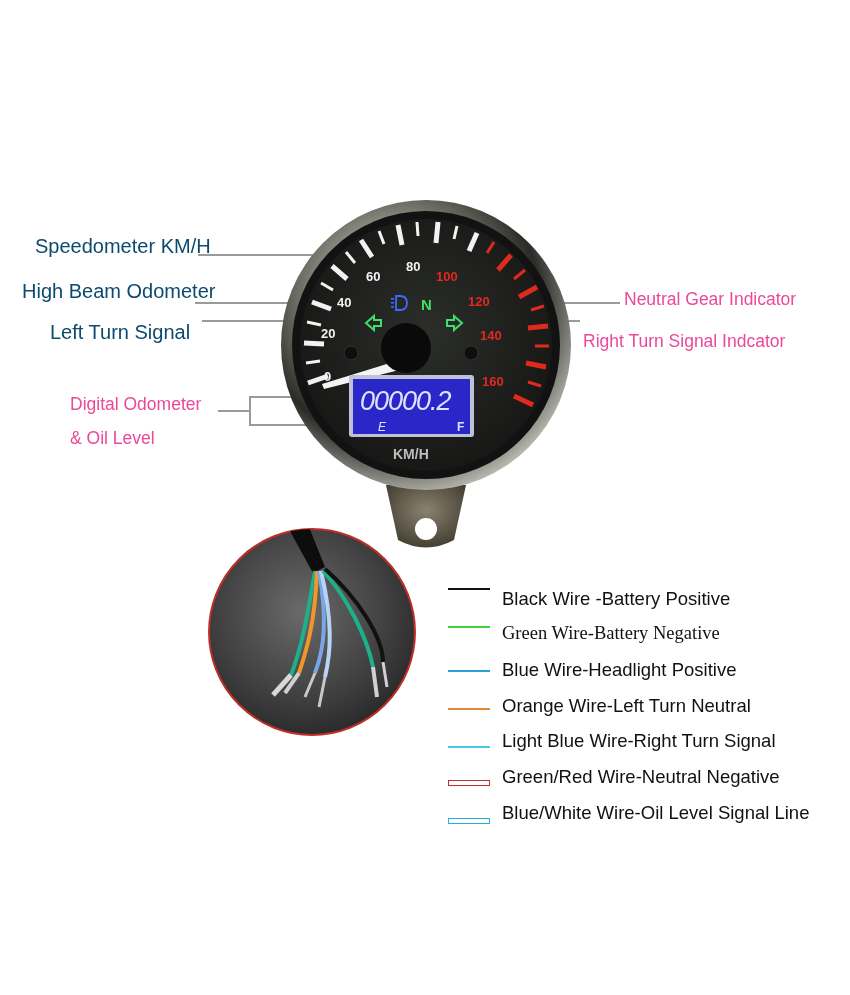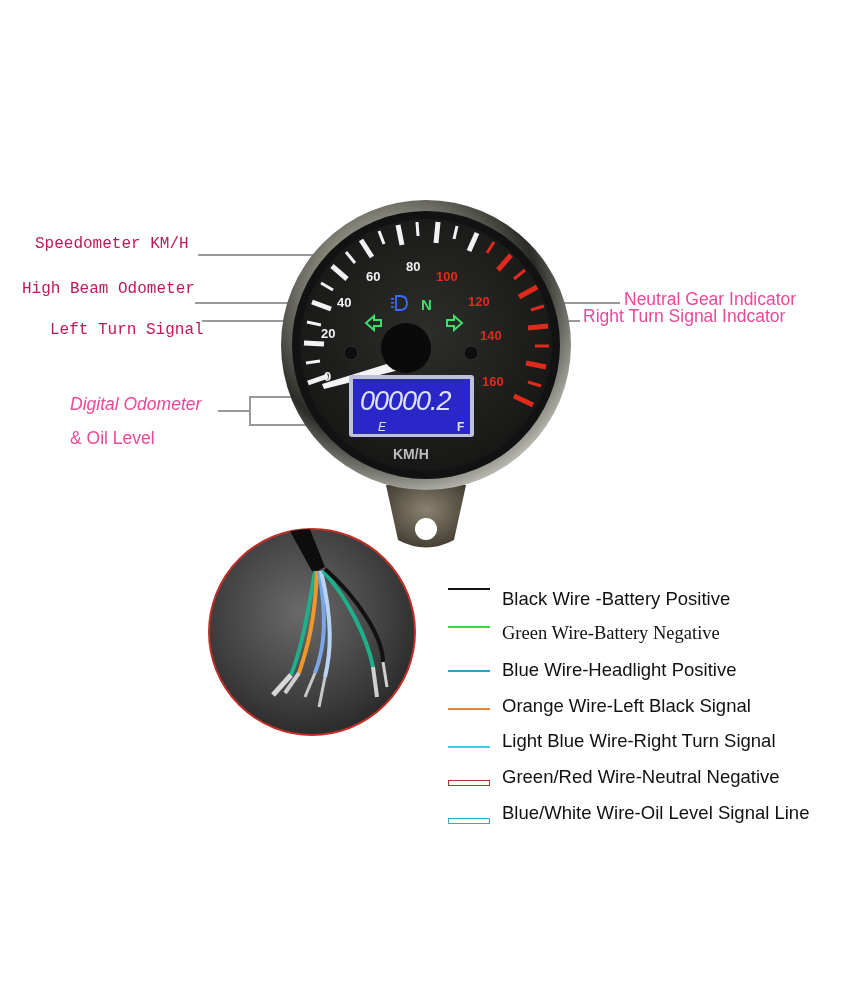--- a/index.html
+++ b/index.html
@@ -1,18 +1,18 @@
 <!DOCTYPE html>
 <html><head>
   <meta charset="utf-8">
   <style>
     html, body { margin:0; padding:0; background:#ffffff; }
     body { width:850px; height:995px; position:relative; overflow:hidden; font-family:"Liberation Sans", sans-serif; }
     .abs { position:absolute; }
-    .callout-serif { font-family:Liberation Mono, monospace; font-size:16px; color:#be185d; white-space:nowrap; }
+    .callout-serif { font-family:Liberation Sans, sans-serif; font-size:20px; color:#0c4a6e; white-space:nowrap; }
     .callout-sans { font-family:"Liberation Sans", sans-serif; font-size:17.5px; color:#ec4899; white-space:nowrap; }
     .leader { position:absolute; background:#9a9a9a; height:1.5px; }
     .leader-v { position:absolute; background:#9a9a9a; width:1.5px; }
     .legend-item { position:absolute; left:448px; height:22px; width:420px;margin-top:23px; }
     .legend-swatch { position:absolute; left:0; top:11px; width:42px; height:2px; }
     .legend-swatch.double { height:4px; top:10px; background:transparent !important; border:1.5px solid; box-sizing:border-box; height:6px; top:8px; }
     .legend-label { position:absolute; left:54px; top:0; font-size:18.5px; color:#111; white-space:nowrap; }
     svg text { font-family:"Liberation Sans", sans-serif; }
   </style>
 </head>
@@ -20,31 +20,31 @@
 
 <div class="abs callout-serif" style="left:35px; top:235px;">Speedometer KM/H</div>
 <div class="leader" style="left:198px; top:254px; width:192px;"></div>
 
 <div class="abs callout-serif" style="left:22px; top:280px;">High Beam Odometer</div>
 <div class="leader" style="left:195px; top:302px; width:192px;"></div>
 
 <div class="abs callout-serif" style="left:50px; top:321px;">Left Turn Signal</div>
 <div class="leader" style="left:202px; top:320px; width:166px;"></div>
 
-<div class="abs callout-sans" style="left:70px; top:394px;font-style:italic;">Digital Odometer</div>
+<div class="abs callout-sans" style="left:70px; top:394px;">Digital Odometer</div>
 <div class="abs callout-sans" style="left:70px; top:428px;">&amp; Oil Level</div>
 <div class="leader" style="left:218px; top:410px; width:32px;"></div>
 <div class="leader-v" style="left:249px; top:396px; height:29px;"></div>
 <div class="leader" style="left:249px; top:396px; width:115px;"></div>
 <div class="leader" style="left:249px; top:424px; width:160px;"></div>
 
 <div class="abs callout-sans" style="left:624px; top:289px;">Neutral Gear Indicator</div>
 <div class="leader" style="left:440px; top:302px; width:180px;"></div>
 
-<div class="abs callout-sans" style="left:583px; top:306px;">Right Turn Signal Indcator</div>
+<div class="abs callout-sans" style="left:583px; top:331px;">Right Turn Signal Indcator</div>
 <div class="leader" style="left:464px; top:320px; width:116px;"></div>
 
 <div class="abs" style="left:207px; top:527px; width:210px; height:210px;">
   <svg width="210" height="210" viewBox="0 0 210 210">
     <defs>
       <radialGradient id="photoBg" cx="45%" cy="40%" r="65%">
         <stop offset="0%" stop-color="#6a6a6a"></stop>
         <stop offset="70%" stop-color="#3c3c3c"></stop>
         <stop offset="100%" stop-color="#262626"></stop>
       </radialGradient>
@@ -176,21 +176,21 @@
 <div class="legend-item" style="top:600px;font-family:Liberation Serif, serif;">
   <div class="legend-swatch" style="background:#3fd43f; top:3px;"></div>
   <div class="legend-label">Green Wire-Battery Negative</div>
 </div>
 <div class="legend-item" style="top:636px;">
   <div class="legend-swatch" style="background:#2aa0d8; top:11px;"></div>
   <div class="legend-label">Blue Wire-Headlight Positive</div>
 </div>
 <div class="legend-item" style="top:672px;">
   <div class="legend-swatch" style="background:#e0883a; top:13px;"></div>
-  <div class="legend-label">Orange Wire-Left Black Signal</div>
+  <div class="legend-label">Orange Wire-Left Turn Neutral</div>
 </div>
 <div class="legend-item" style="top:707px;">
   <div class="legend-swatch" style="background:#49c9e8; top:16px;"></div>
   <div class="legend-label">Light Blue Wire-Right Turn Signal</div>
 </div>
 <div class="legend-item" style="top:743px;">
   <div class="legend-swatch double" style="border-color:#c0302a; top:14px;"></div>
   <div class="legend-label">Green/Red Wire-Neutral Negative</div>
 </div>
 <div class="legend-item" style="top:779px;">

